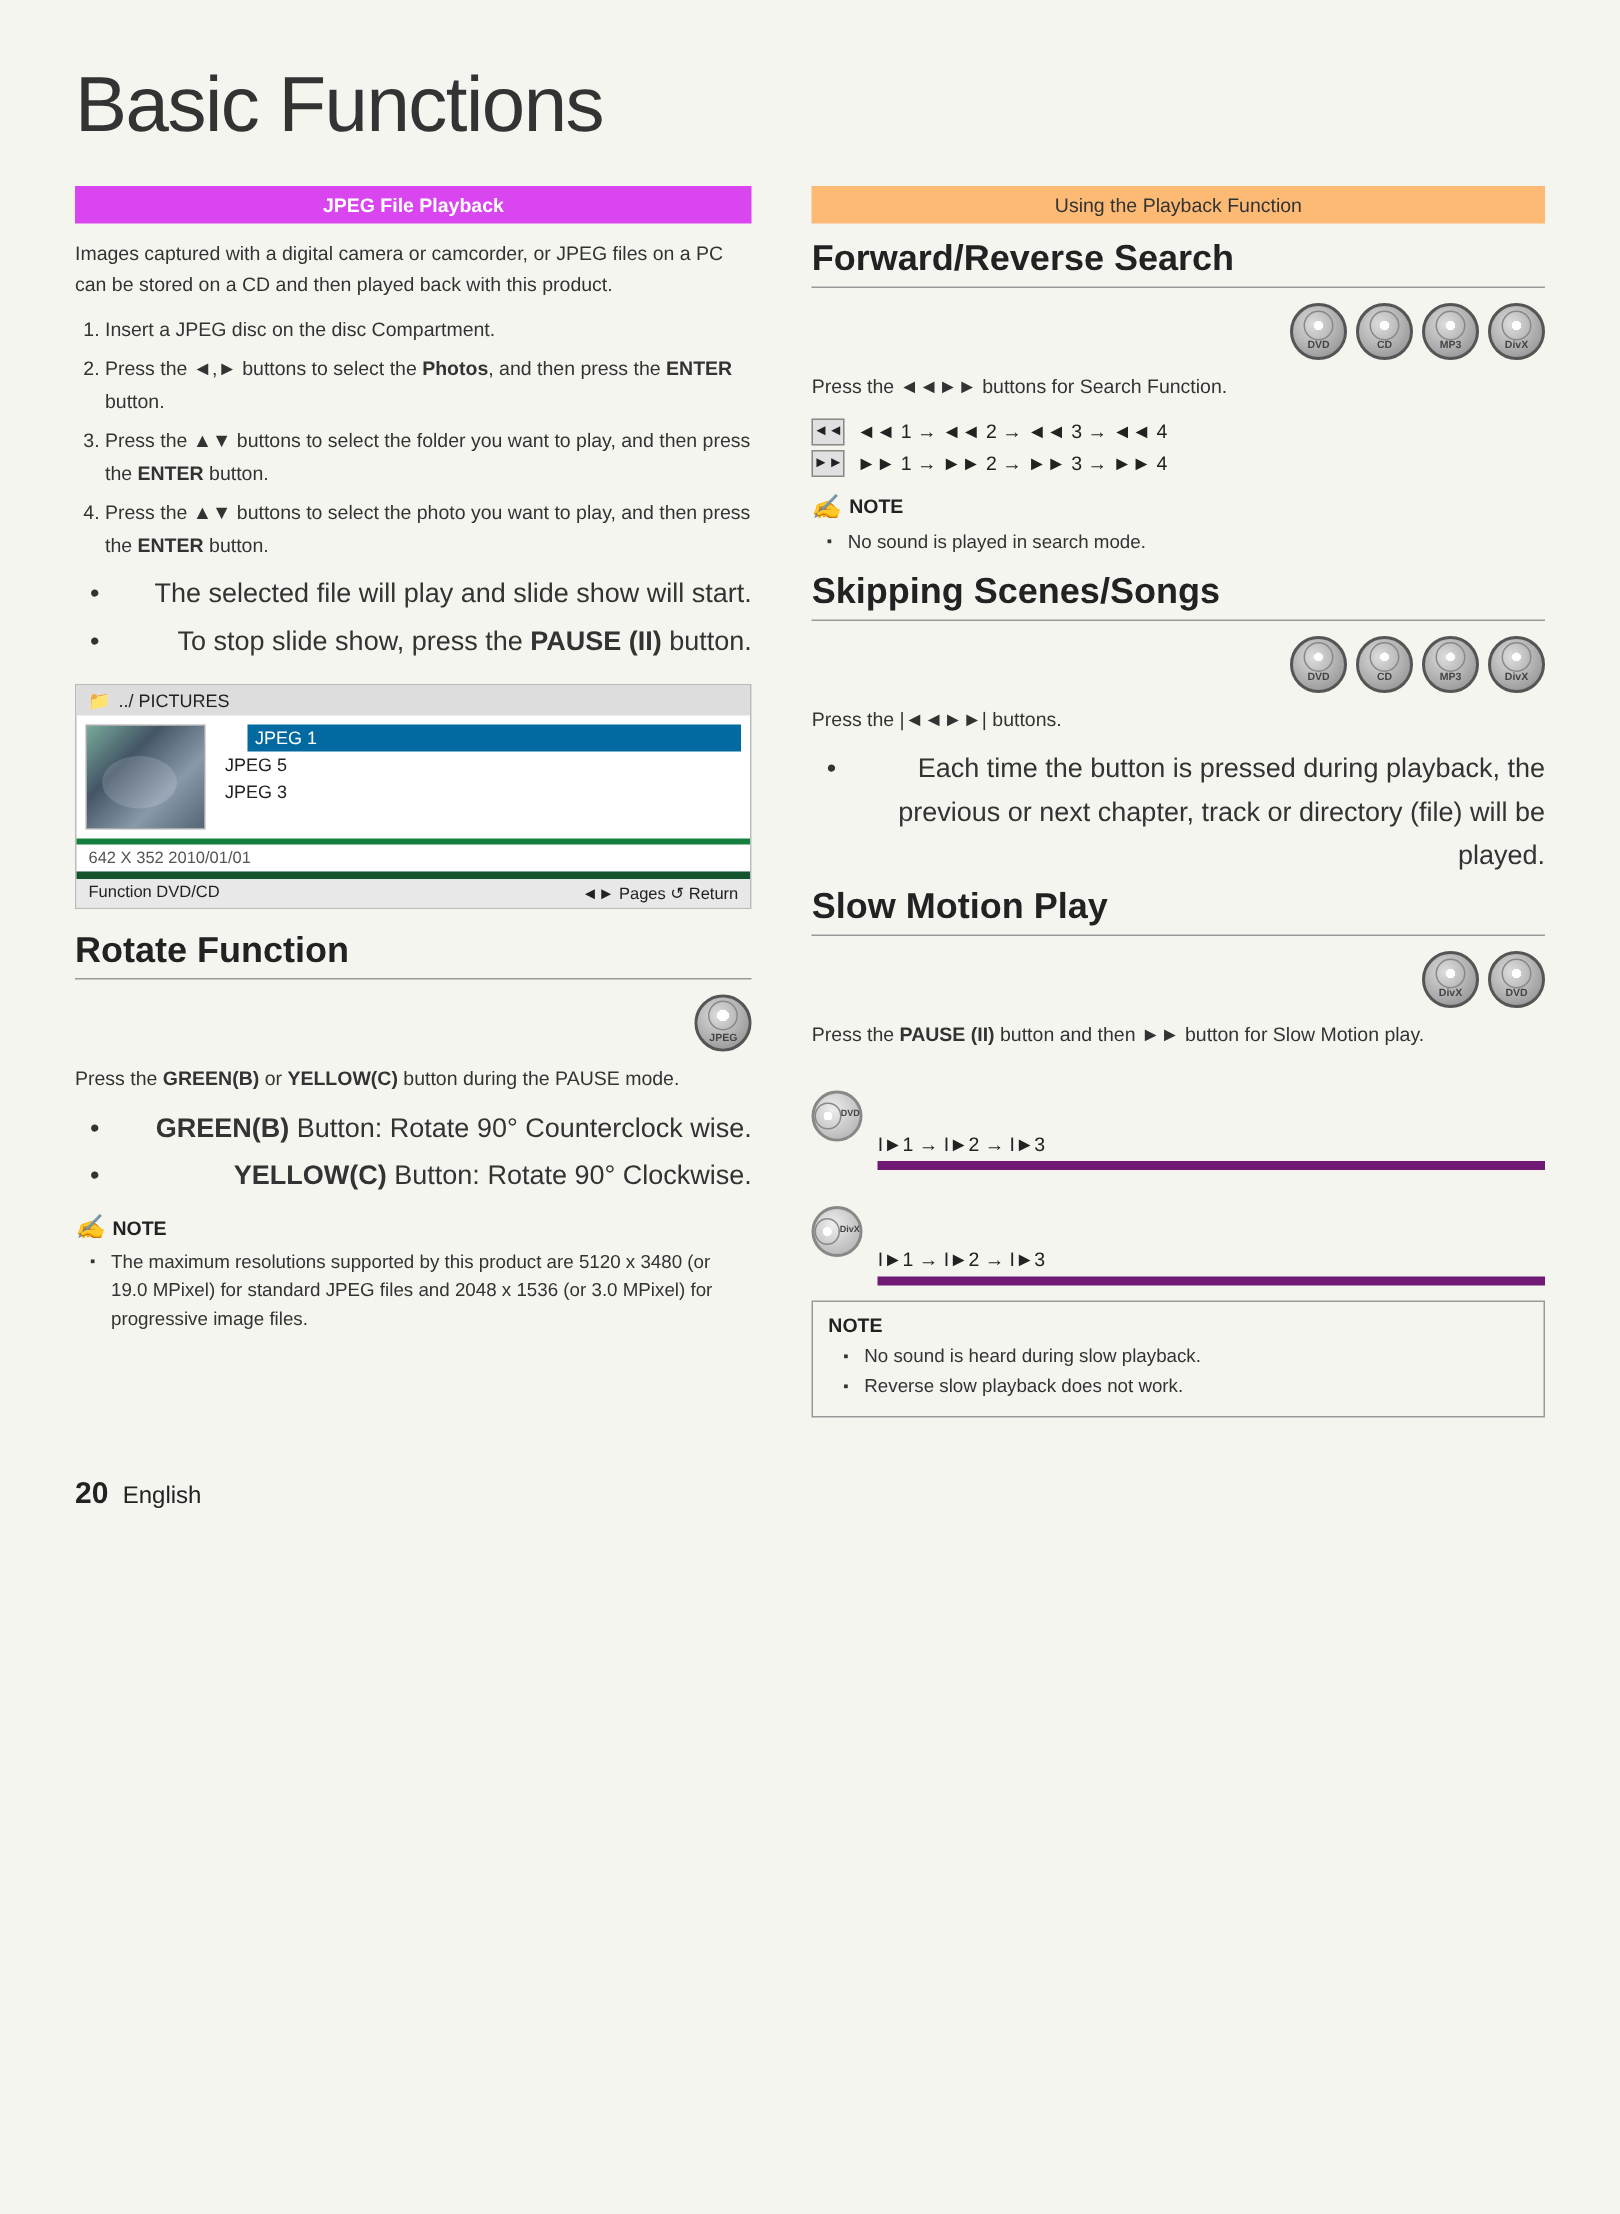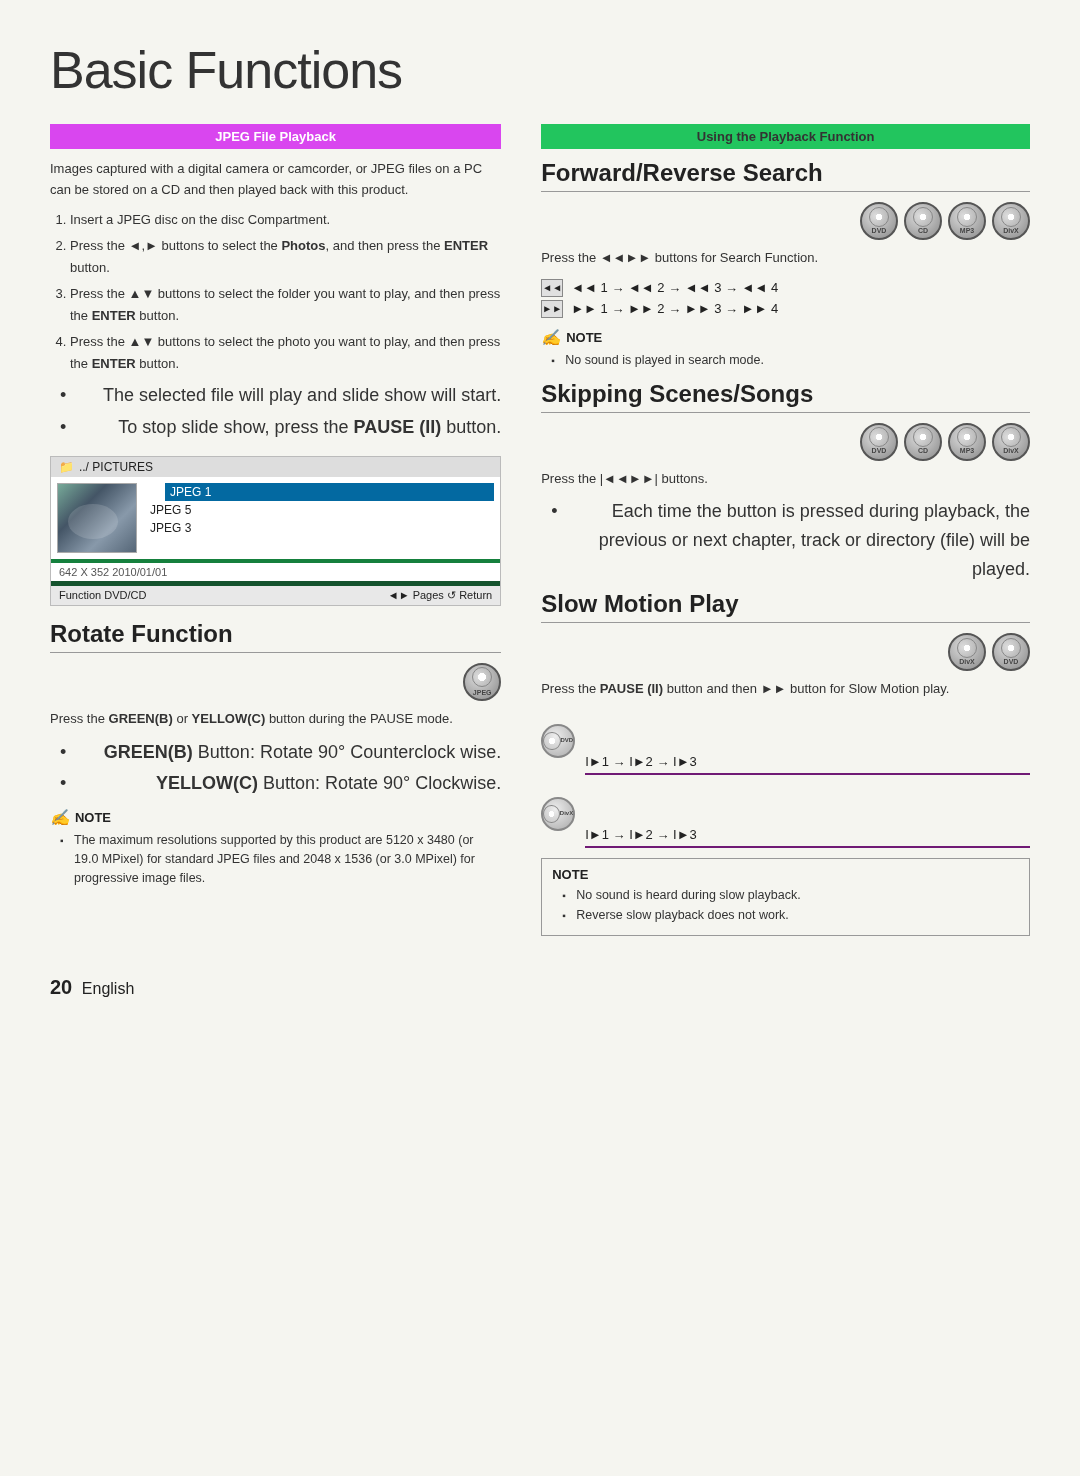--- a/index.html
+++ b/index.html
@@ -32,25 +32,25 @@
     .section-header-dark {
       background: #d946ef;
       color: #fff;
       text-align: center;
       padding: 5px 10px;
       font-weight: bold;
       font-size: 13px;
       margin-bottom: 10px;
     }
     .section-header-light {
-      background: #22c55e;
+      background: #fdba74;
       color: #333;
       text-align: center;
       padding: 5px 10px;
-      font-weight: bold;
+      font-weight: normal;
       font-size: 13px;
       margin-bottom: 10px;
     }
     .section-title {
       font-size: 24px;
       font-weight: bold;
       border-bottom: 1px solid #999;
       padding-bottom: 4px;
       margin-bottom: 10px;
     }
@@ -259,21 +259,21 @@
       justify-content: center;
       font-size: 7px;
       font-weight: bold;
       color: #444;
       text-align: center;
       line-height: 1.2;
       flex-shrink: 0;
     }
     .slow-sequence {
       font-size: 13px;
-      border-bottom: 2px solid #701a75;
+      border-bottom: 6px solid #701a75;
       padding-bottom: 4px;
       flex: 1;
       margin-top: 46px;
     }
     .page-number {
       font-size: 20px;
       font-weight: bold;
       margin-top: 30px;
     }
     .rotate-disc-row {

